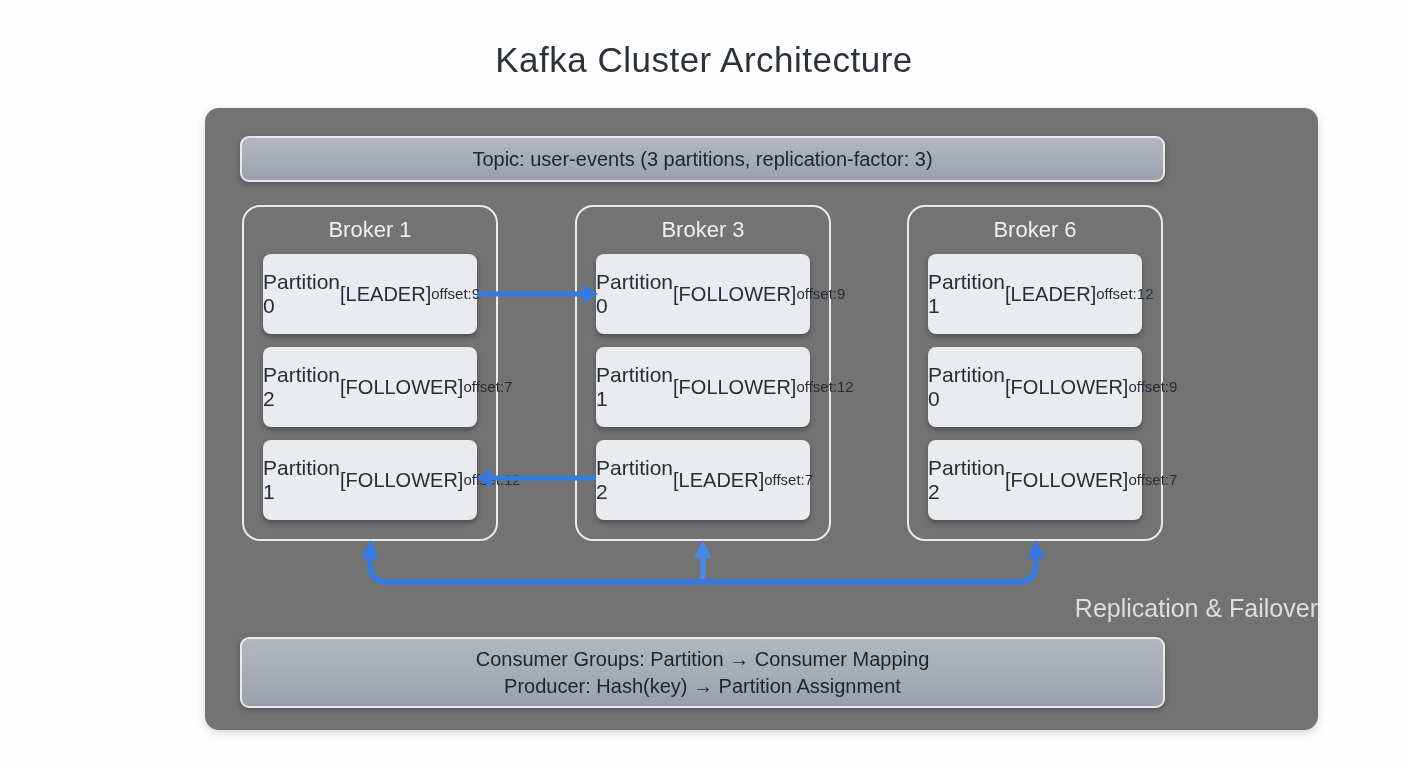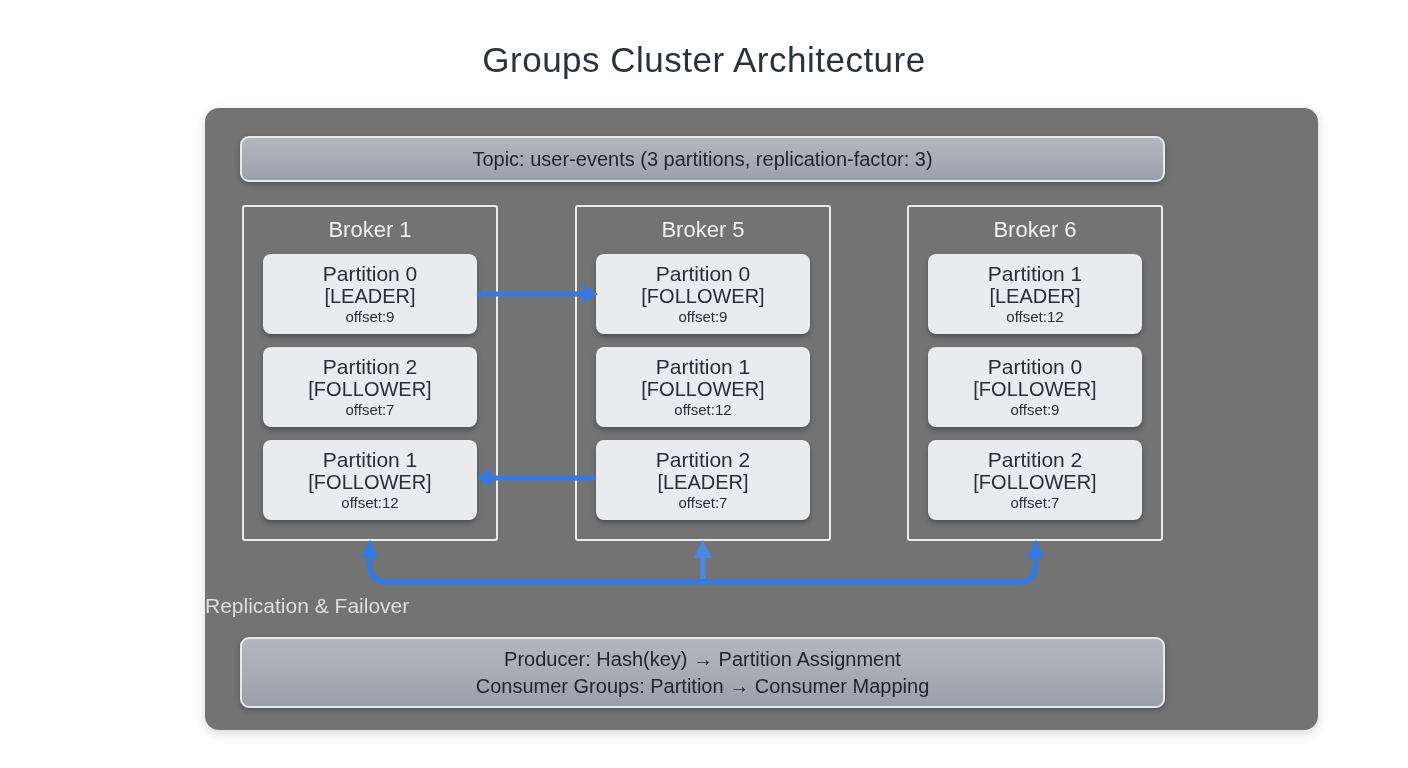--- a/index.html
+++ b/index.html
@@ -40,21 +40,21 @@
     color: #20262f;
     box-shadow: 0 2px 5px rgba(20,26,38,0.35);
   }
   .topic-banner { top: 28px; height: 46px; font-size: 20px; }
   .footer-banner { top: 529px; height: 71px; font-size: 20px; line-height: 27px; }
   .broker {
     position: absolute;
     top: 97px;
     width: 256px; height: 336px;
     border: 2px solid #e9ebef;
-    border-radius: 3px;
+    border-radius: 18px;
   }
   .broker-1 { left: 37px; }
   .broker-2 { left: 370px; }
   .broker-3 { left: 702px; }
   .broker-title {
     margin-top: 10px;
     text-align: center;
     font-size: 22px;
     color: #edeff2;
   }
@@ -64,46 +64,45 @@
     display: flex;
     flex-direction: column;
     gap: 13px;
   }
   .partition-card {
     height: 80px;
     background: #e9ebef;
     border-radius: 8px;
     box-shadow: 0 3px 5px rgba(18,24,36,0.38);
     display: flex;
-    flex-direction: column;
+    flex-direction: row;
     align-items: center;
-    justify-content: center;
     color: #272e38;
   }
   .p-name   { font-size: 21px; line-height: 24px; }
   .p-role   { font-size: 20px; line-height: 21px; }
   .p-offset { font-size: 15px; line-height: 20px; }
   .arrows-overlay {
     position: absolute;
     left: 0; top: 0;
     width: 995px; height: 622px;
     pointer-events: none;
   }
   .replication-label {
     position: absolute;
     top: 486px; left: 0; width: 100%;
-    text-align: left;
-    font-size: 21px;
+    text-align: right;
+    font-size: 25px;
     color: #dbdfe5;
   }
 </style>
 </head>
 <body>
 
-<div class="page-title">Groups Cluster Architecture</div>
+<div class="page-title">Kafka Cluster Architecture</div>
 
 <div class="container">
 
   <div class="banner topic-banner">
     <span>Topic: user-events (3 partitions, replication-factor: 3)</span>
   </div>
 
   <div class="broker broker-1">
     <div class="broker-title">Broker 1</div>
     <div class="partitions">
@@ -119,21 +118,21 @@
       </div>
       <div class="partition-card">
         <div class="p-name">Partition 1</div>
         <div class="p-role">[FOLLOWER]</div>
         <div class="p-offset">offset:12</div>
       </div>
     </div>
   </div>
 
   <div class="broker broker-2">
-    <div class="broker-title">Broker 5</div>
+    <div class="broker-title">Broker 3</div>
     <div class="partitions">
       <div class="partition-card">
         <div class="p-name">Partition 0</div>
         <div class="p-role">[FOLLOWER]</div>
         <div class="p-offset">offset:9</div>
       </div>
       <div class="partition-card">
         <div class="p-name">Partition 1</div>
         <div class="p-role">[FOLLOWER]</div>
         <div class="p-offset">offset:12</div>
@@ -184,17 +183,17 @@
       <line x1="498" y1="471" x2="498" y2="446" stroke="#4a87e6" stroke-width="5.5"></line>
       <polygon points="156,450 174,450 165,432" fill="#3579e2"></polygon>
       <polygon points="489,450 507,450 498,432" fill="#4a87e6"></polygon>
       <polygon points="822,450 840,450 831,432" fill="#3579e2"></polygon>
     </g>
   </svg>
 
   <div class="replication-label">Replication &amp; Failover</div>
 
   <div class="banner footer-banner">
+    <div>Consumer Groups: Partition → Consumer Mapping</div>
     <div>Producer: Hash(key) → Partition Assignment</div>
-    <div>Consumer Groups: Partition → Consumer Mapping</div>
   </div>
 
 </div>
 
 </body></html>

